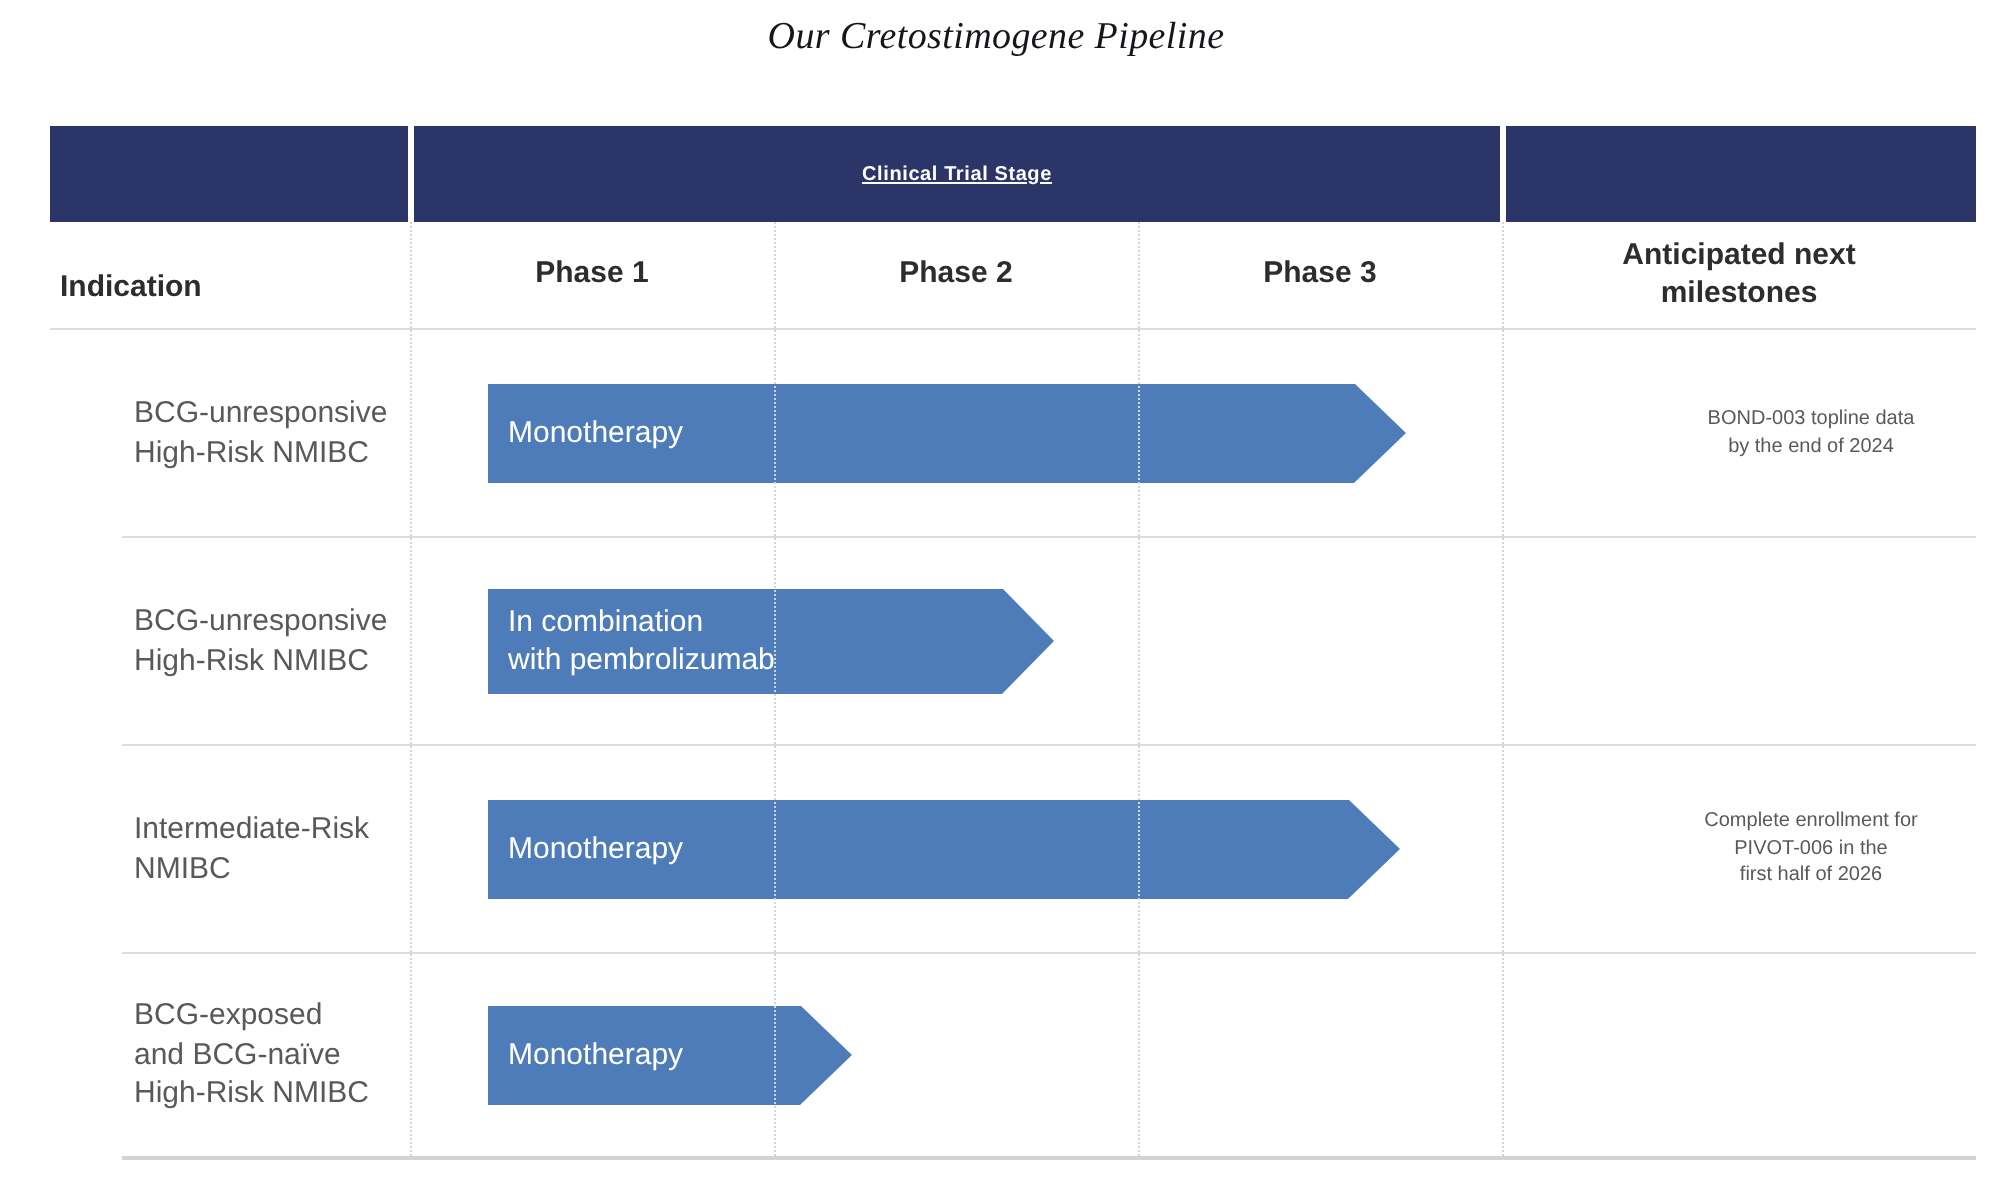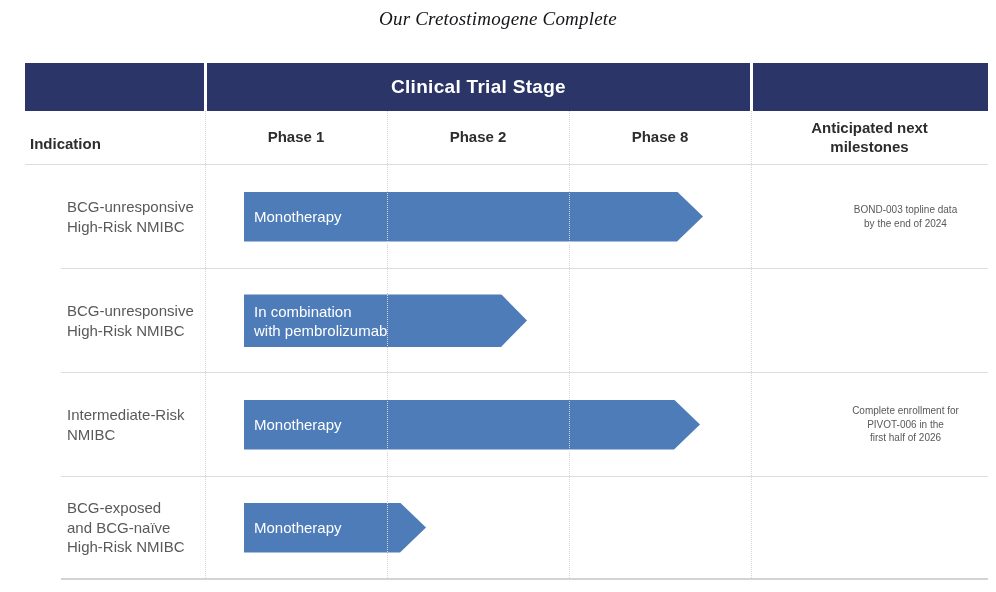--- a/index.html
+++ b/index.html
@@ -16,21 +16,21 @@
     position:absolute; left:25px; top:63px; width:963px;
   }
   
   .navy-band { position:relative; height:48px; background:#2b3567; }
   .band-divider { position:absolute; top:0; bottom:0; width:3px; background:#ffffff; }
   .band-divider.d1 { left:179px; }
   .band-divider.d2 { left:725px; }
   .band-label {
     position:absolute; left:182px; width:543px; top:0; height:100%;
     display:flex; align-items:center; justify-content:center;
-    color:#ffffff; font-weight:bold; font-size:19px; letter-spacing:.3px;
+    color:#ffffff; font-weight:bold; font-size:10px; letter-spacing:.3px;text-decoration:underline;
   }
   
   .labels-row {
     display:grid; grid-template-columns:180px 182px 182px 182px 237px;
     height:53px; border-bottom:1px solid #dcdddf;
   }
   .col-label {
     display:flex; align-items:center; justify-content:center;
     font-weight:bold; font-size:15px; color:#2d2d30;
     text-align:center; white-space:pre-line; line-height:1.25;
@@ -69,35 +69,35 @@
     border-left:1px dotted #d4d5d7; pointer-events:none;
   }
   .vline.v1 { left:180px; }
   .vline.v2 { left:362px; }
   .vline.v3 { left:544px; }
   .vline.v4 { left:726px; }
 </style>
 </head>
 <body>
 
-<div class="page-title">Our Cretostimogene Complete</div>
+<div class="page-title">Our Cretostimogene Pipeline</div>
 
 <div class="pipeline">
 
   <div class="navy-band">
     <div class="band-divider d1"></div>
     <div class="band-divider d2"></div>
     <div class="band-label">Clinical Trial Stage</div>
   </div>
 
   <div class="labels-row">
     <div class="col-label first">Indication</div>
     <div class="col-label">Phase 1</div>
     <div class="col-label">Phase 2</div>
-    <div class="col-label">Phase 8</div>
+    <div class="col-label">Phase 3</div>
     <div class="col-label">Anticipated next
 milestones</div>
   </div>
 
   <div class="body-row">
     <div class="cell-indication">BCG-unresponsive
 High-Risk NMIBC</div>
     <div class="cell-phases">
       <div class="arrow" style="width: 459px;">
         <span class="arrow-label">Monotherapy</span>

